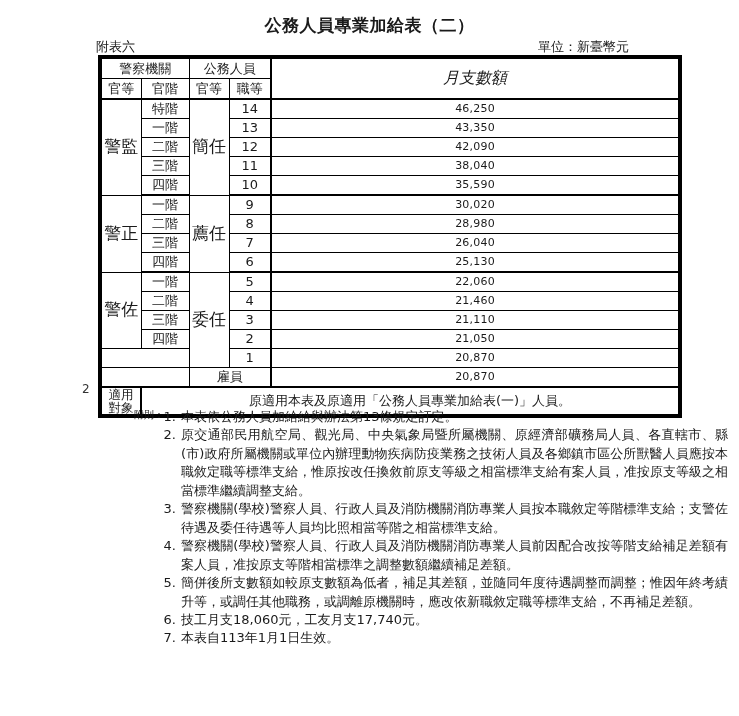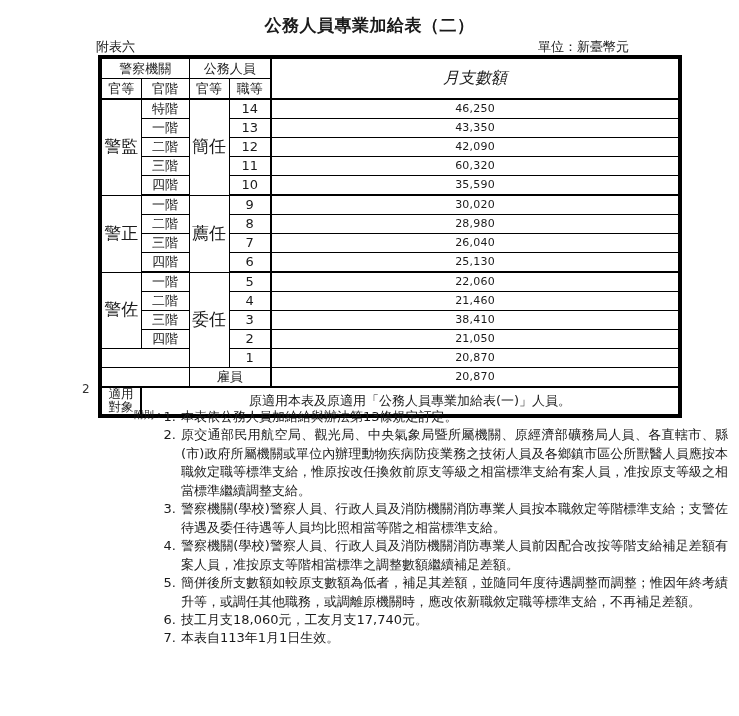--- a/index.html
+++ b/index.html
@@ -105,21 +105,20 @@
     font-size: 16px;
     text-align: center;
     font-style: italic;
   }
 
   
   .apply-label {
     font-size: 12.5px;
     line-height: 1.18;
     padding: 2px 0;
-    font-family: Liberation Serif, serif;
   }
   .apply-body {
     text-align: left;
     padding: 3px 0 3px 7px;
     font-size: 13px;
     margin-top: 20px;
   }
 
   .empty-cell { }
 
@@ -210,21 +209,21 @@
         <td class="amount sep-left sep-right">43,350</td>
       </tr>
       <tr>
         <td>二階</td>
         <td>12</td>
         <td class="amount sep-left sep-right">42,090</td>
       </tr>
       <tr>
         <td>三階</td>
         <td>11</td>
-        <td class="amount sep-left sep-right">60,320</td>
+        <td class="amount sep-left sep-right">38,040</td>
       </tr>
       <tr>
         <td class="sep-bottom">四階</td>
         <td class="sep-bottom">10</td>
         <td class="amount sep-left sep-right sep-bottom">35,590</td>
       </tr>
 
       <tr>
         <td rowspan="4" class="vmerge sep-left">警正</td>
         <td>一階</td>
@@ -256,21 +255,21 @@
         <td class="amount sep-left sep-right">22,060</td>
       </tr>
       <tr>
         <td>二階</td>
         <td>4</td>
         <td class="amount sep-left sep-right">21,460</td>
       </tr>
       <tr>
         <td>三階</td>
         <td>3</td>
-        <td class="amount sep-left sep-right">38,410</td>
+        <td class="amount sep-left sep-right">21,110</td>
       </tr>
       <tr>
         <td>四階</td>
         <td>2</td>
         <td class="amount sep-left sep-right">21,050</td>
       </tr>
 
       <tr>
         <td colspan="2" class="empty-cell sep-left"></td>
         <td>1</td>

